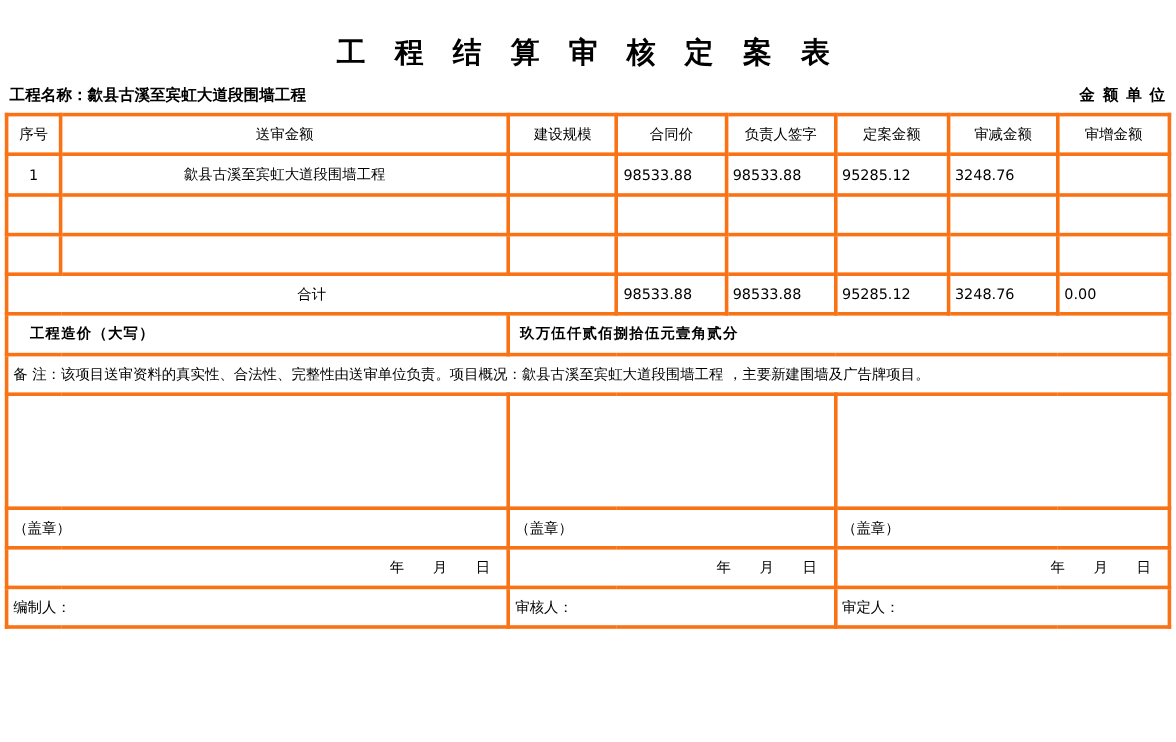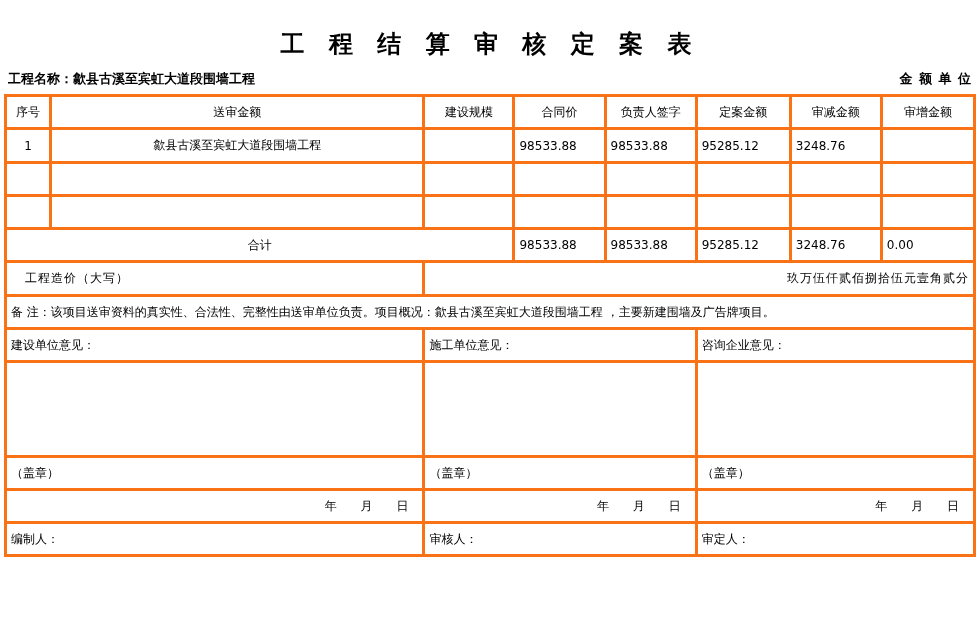--- a/index.html
+++ b/index.html
@@ -49,26 +49,26 @@
   }
   table.main td {
     border: 3px solid #f97316;
     padding: 2px 4px;
     font-size: 12px;
     vertical-align: middle;
     height: 26px;
     overflow: hidden;
   }
   .c-center { text-align: center; }
-  .c-left { text-align: right; }
+  .c-left { text-align: left; }
   .num { text-align: left; }
   .hdr { text-align: center; }
   .big-cn {
     font-size: 13px;
-    font-weight: normal;
+    font-weight: bold;
     letter-spacing: 1px;
   }
   .note-row td {
     border: 1px solid #000000;
     text-align: left;
     font-size: 11.5px;
     height: 30px;
     padding-left: 4px;
   }
   .op-label {
@@ -178,25 +178,20 @@
       <td colspan="2" class="c-center big-cn" style="padding-left:18px; text-align:left">工程造价（大写）</td>
       <td colspan="6" class="c-left big-cn" style="padding-left:8px">玖万伍仟贰佰捌拾伍元壹角贰分</td>
     </tr>
 
     <tr class="note-row">
       <td colspan="8">
         <span>备  注：</span><span>该项目送审资料的真实性、合法性、完整性由送审单位负责。项目概况：歙县古溪至宾虹大道段围墙工程   ，主要新建围墙及广告牌项目。</span>
       </td>
     </tr>
 
-    <tr style="height:30px">
-      <td colspan="2" class="opinion-top">建设单位意见：</td>
-      <td colspan="3" class="opinion-top">施工单位意见：</td>
-      <td colspan="3" class="opinion-top">咨询企业意见：</td>
-    </tr>
 
     <tr style="height:95px">
       <td colspan="2"></td>
       <td colspan="3"></td>
       <td colspan="3"></td>
     </tr>
 
 
     <tr style="height:30px">
       <td colspan="2" class="seal">（盖章）</td>

